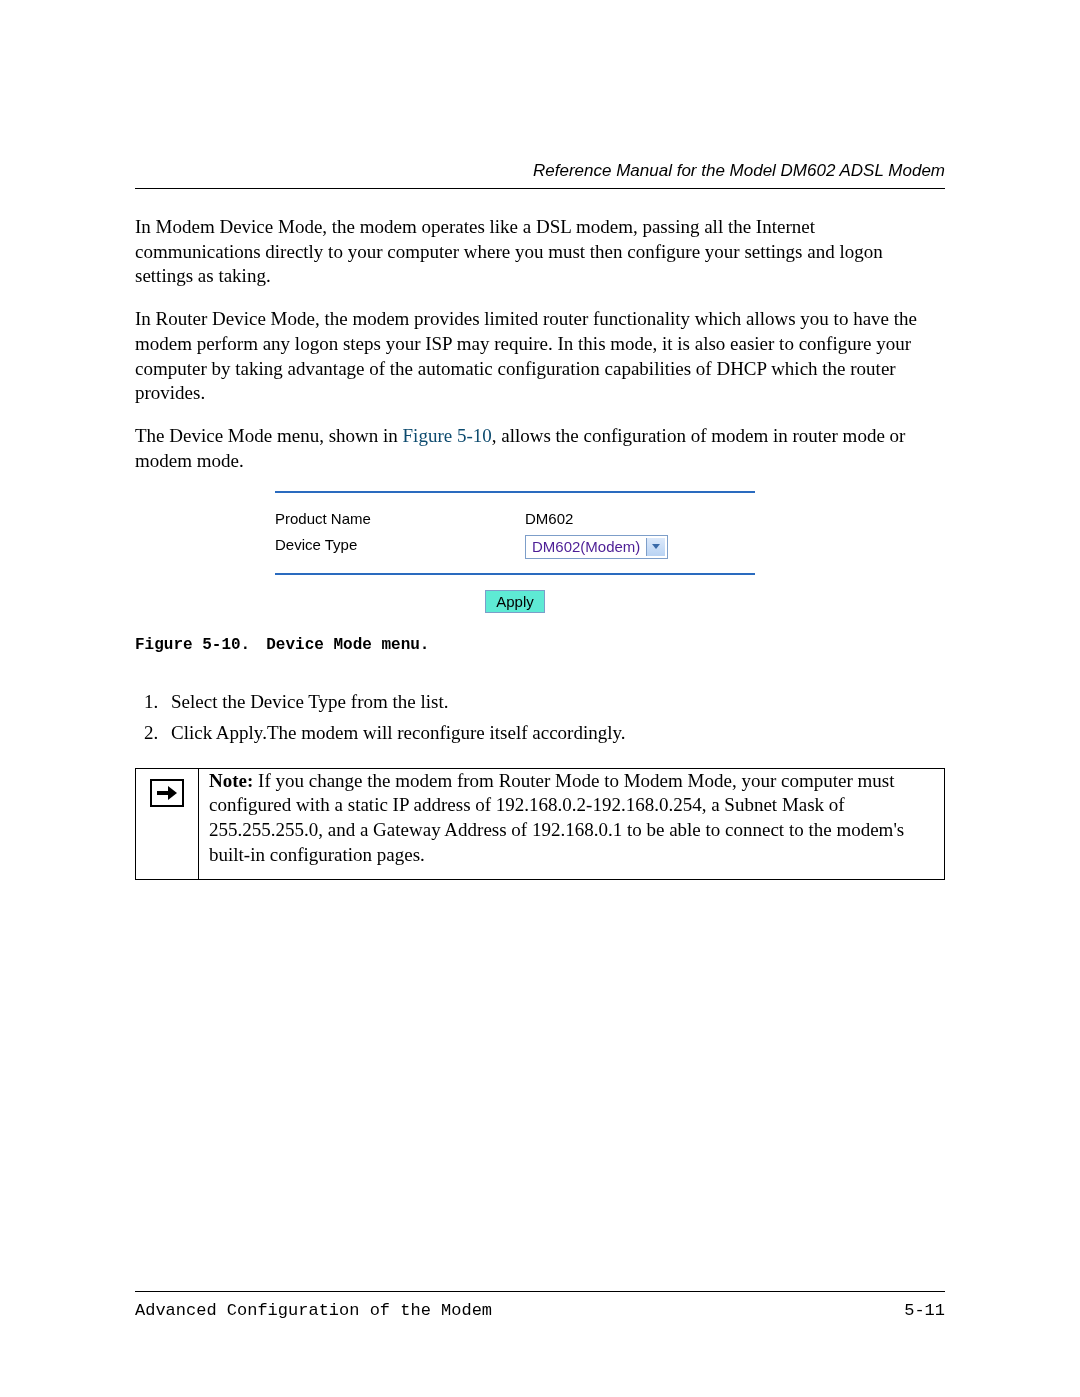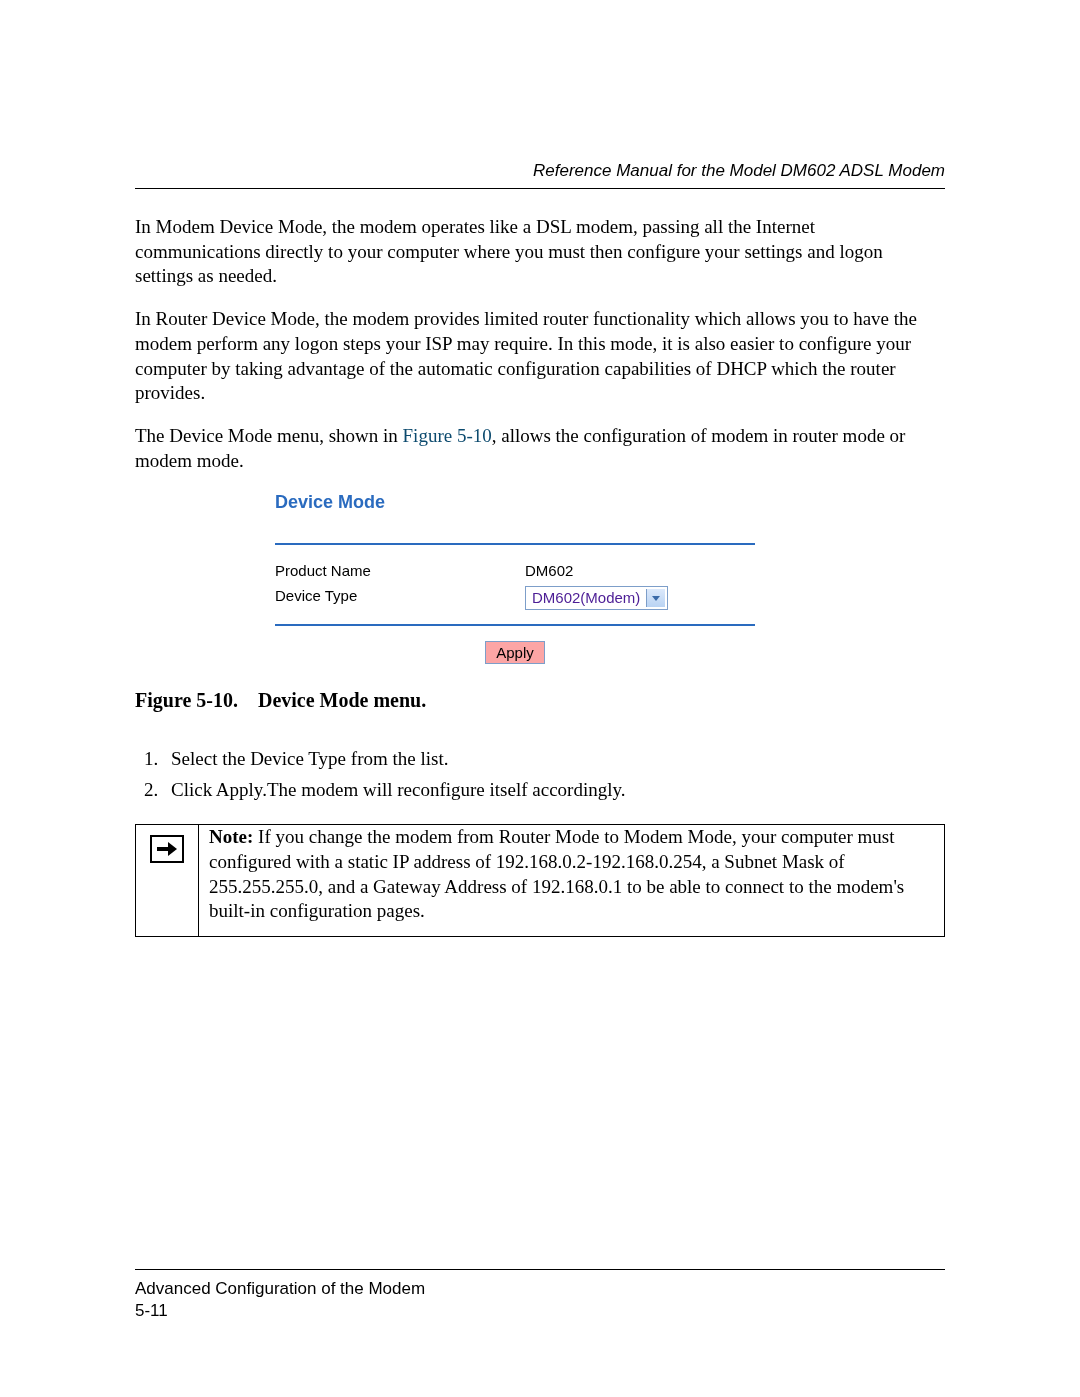--- a/index.html
+++ b/index.html
@@ -77,28 +77,28 @@
     border-left: 4px solid transparent;
     border-right: 4px solid transparent;
     border-top: 5px solid #3a6aa8;
   }
   .dm-apply-wrap { text-align: center; margin-top: 14px; }
   .dm-apply {
     font-family: Arial, Helvetica, sans-serif;
     font-size: 15px;
     padding: 2px 10px;
     border: 1px solid #7d9ec9;
-    background: #fca5a5;
+    background: #5eead4;
     color: #000;
   }
   
   .caption {
-    font-family: Liberation Serif, serif;
+    font-family: Liberation Mono, monospace;
     font-weight: bold;
-    font-size: 20px;
+    font-size: 16px;
     margin: 22px 0 34px 0;
   }
   
   ol.steps { margin: 0 0 22px 0; padding-left: 28px; }
   ol.steps li { padding-left: 8px; margin-bottom: 6px; }
   
   table.note-box {
     border-collapse: collapse;
     width: 100%;
     margin-top: 4px;
@@ -136,45 +136,43 @@
   td.note-text-cell { padding: 0 18px 12px 10px; }
   
   .footer-area {
     position: absolute;
     left: 135px; right: 135px;
     bottom: 75px;
   }
   .footer-line {
     display: flex;
     justify-content: space-between;
-    font-family: Liberation Sans, sans-serif;
+    font-family: Liberation Mono, monospace;
     font-size: 17px;
     margin-top: 8px;
-    flex-direction: column;
   }
 </style>
 </head>
 <body>
 
 <div class="page">
 
   <div class="running-head">Reference Manual for the Model DM602 ADSL Modem</div>
   <hr class="head-rule">
 
   <div class="body-text">
-    <p>In Modem Device Mode, the modem operates like a DSL modem, passing all the Internet communications directly to your computer where you must then configure your settings and logon settings as needed.</p>
+    <p>In Modem Device Mode, the modem operates like a DSL modem, passing all the Internet communications directly to your computer where you must then configure your settings and logon settings as taking.</p>
 
     <p>In Router Device Mode, the modem provides limited router functionality which allows you to have the modem perform any logon steps your ISP may require. In this mode, it is also easier to configure your computer by taking advantage of the automatic configuration capabilities of DHCP which the router provides.</p>
 
     <p>
       <span>The Device Mode menu, shown in </span><a href="#" class="fig-ref">Figure 5-10</a><span>, allows the configuration of modem in router mode or modem mode.</span>
     </p>
 
     <div class="figure-wrap">
-      <div class="dm-title">Device Mode</div>
       <hr class="dm-hr">
       <div class="dm-rows">
         <div class="dm-row">
           <div class="dm-label">Product Name</div>
           <div class="dm-value">DM602</div>
         </div>
         <div class="dm-row">
           <div class="dm-label">Device Type</div>
           <div class="dm-value">
             <span class="dm-select">

